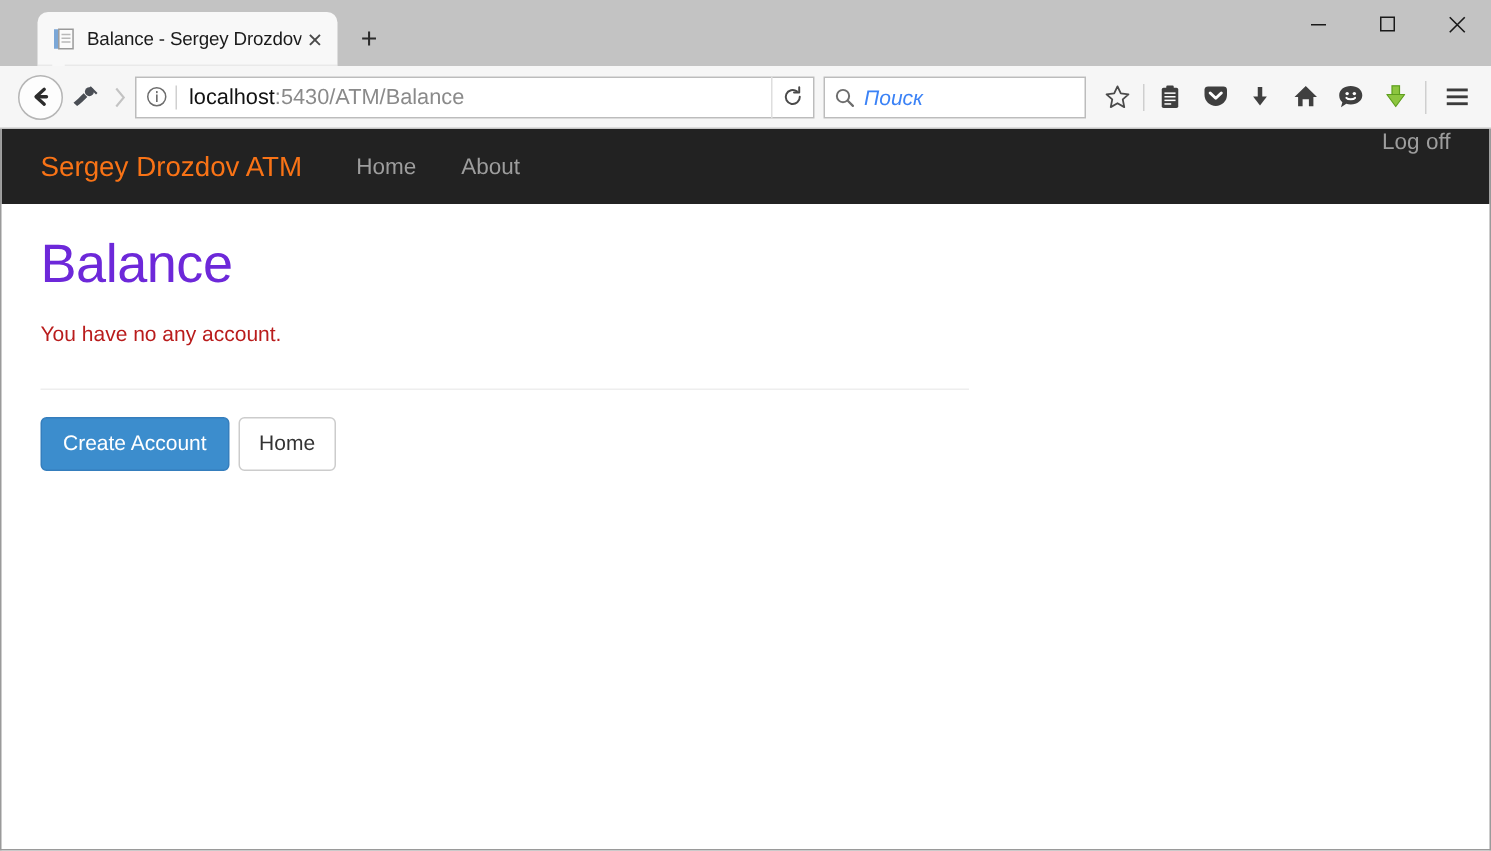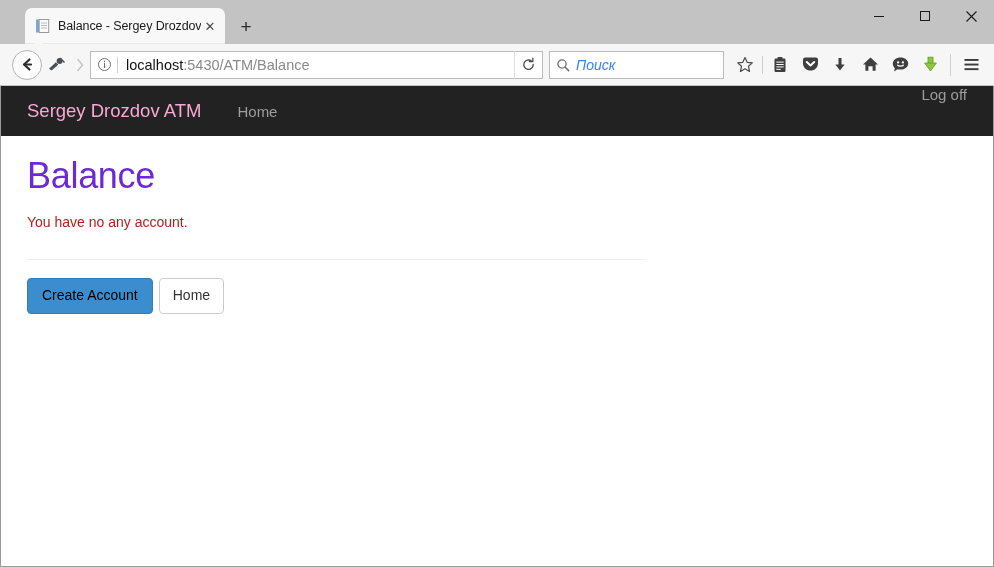--- a/index.html
+++ b/index.html
@@ -212,21 +212,21 @@
     display: flex;
     align-items: stretch;
     color: #9d9d9d;
     font-size: 15px;
   }
   .brand {
     padding: 0 15px;
     margin-left: 11px;
     display: flex; align-items: center;
     font-size: 18.5px;
-    color: #f9a8d4;
+    color: #f97316;
     white-space: nowrap;
   }
   .nav-links { display: flex; align-items: stretch; margin-left: 6px; }
   .nav-link {
     display: flex; align-items: center;
     padding: 0 15px;
     color: #9d9d9d;
     font-size: 15px;
   }
   .nav-right { margin-left: auto; display: flex; align-items: flex-start; padding-right: 11px; }
@@ -265,21 +265,21 @@
     padding: 7px 13px;
     border-radius: 4px;
     border: 1px solid transparent;
     cursor: pointer;
     font-family: "Liberation Sans", sans-serif;
     white-space: nowrap;
   }
   .btn-primary {
     background: #3c8dcd;
     border-color: #357ebd;
-    color: #000000;
+    color: #ffffff;
     padding: 7px 14px;
   }
   .btn-default {
     background: #fff;
     border-color: #ccc;
     color: #333;
     margin-left: 6px;
     padding: 7px 13px;
   }
 </style>
@@ -433,20 +433,21 @@
       </div>
     </div>
   </div>
 
   <div class="viewport">
 
     <div class="site-navbar">
       <a class="brand">Sergey Drozdov ATM</a>
       <div class="nav-links">
         <a class="nav-link">Home</a>
+        <a class="nav-link">About</a>
       </div>
       <div class="nav-right">
         <a class="nav-link">Log off</a>
       </div>
     </div>
 
     <div class="container">
       <h1 class="page-title">Balance</h1>
       <p class="page-text">You have no any account.</p>
       <hr class="divider">

